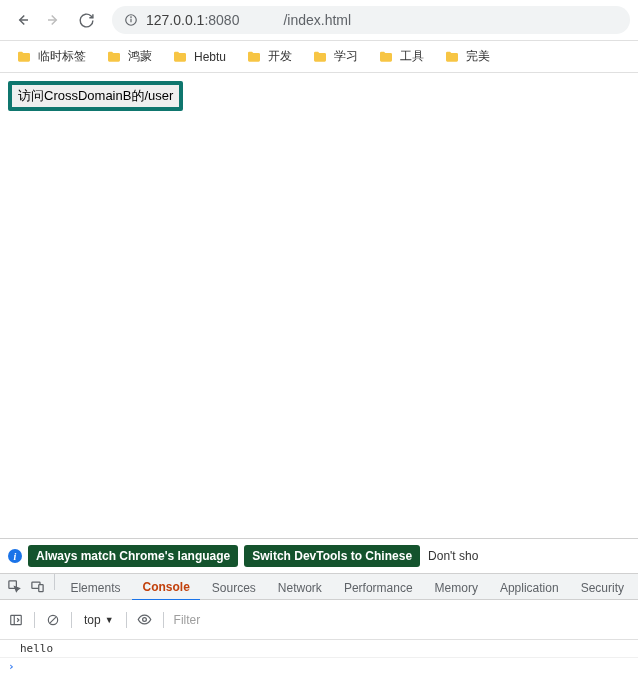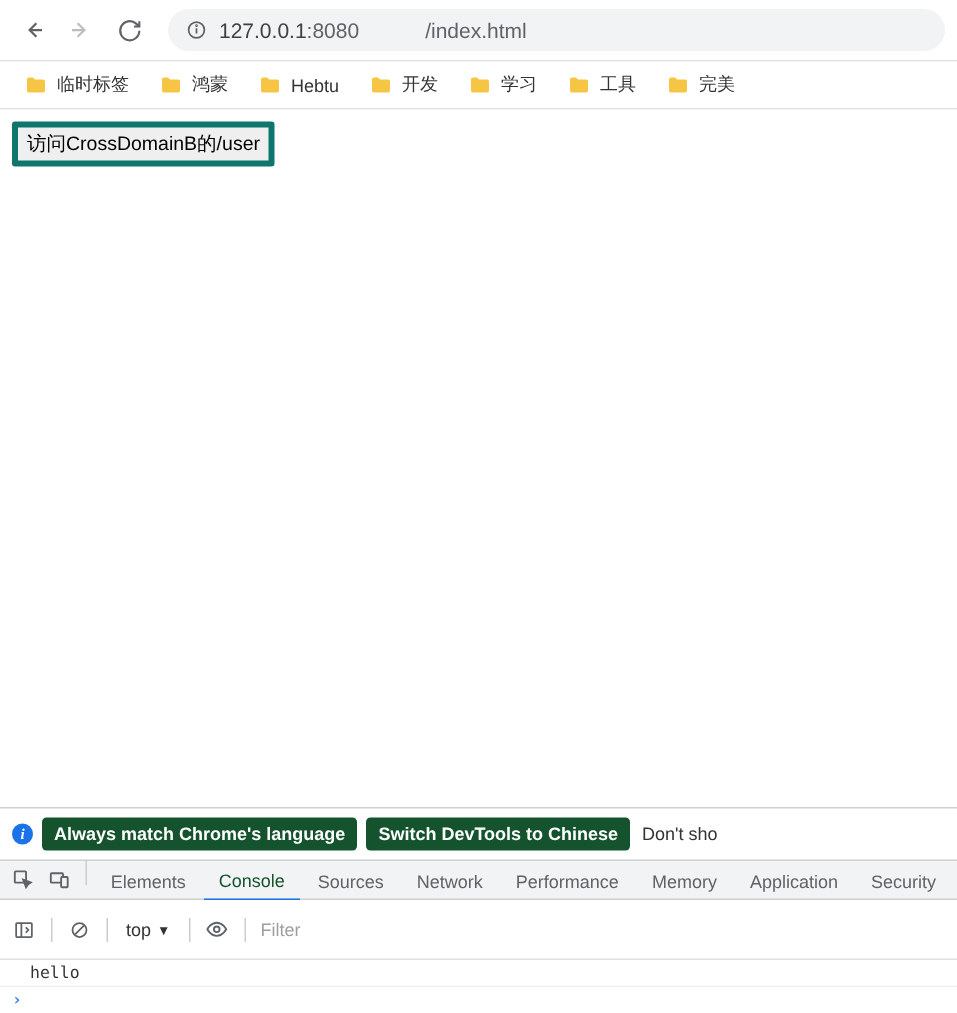--- a/index.html
+++ b/index.html
@@ -29,21 +29,21 @@
     .banner { display: flex; align-items: center; gap: 6px; padding: 6px 8px; background: #fff; border-top: 1px solid #d0d0d0; font-size: 12px; }
     .banner-icon { width: 14px; height: 14px; border-radius: 50%; background: #1a73e8; color: #fff; display: flex; align-items: center; justify-content: center; font-size: 10px; font-weight: bold; font-style: italic; font-family: serif; }
     .banner-btn { background: #14532d; color: #fff; border: none; padding: 4px 8px; border-radius: 3px; font-size: 12px; font-weight: bold; cursor: pointer; }
     .banner-text2 { color: #333; margin-left: 2px; }
     
     
     .dtbar { display: flex; align-items: flex-start; background: #f1f3f4; border-top: 1px solid #d0d0d0; border-bottom: 1px solid #d0d0d0; height: 27px; padding: 0 4px; gap: 2px; }
     .dt-icon { width: 24px; height: 24px; display: flex; align-items: center; justify-content: center; color: #5f6368; cursor: pointer; }
     .dt-sep { width: 1px; height: 16px; background: #cacdd1; margin: 0 4px; }
     .dt-tab { padding: 0 10px; height: 27px; display: flex; align-items: center; font-size: 12px; color: #5f6368; cursor: pointer; }
-    .dt-tab.active { color: #14532d; border-bottom: 2px solid #1a73e8; padding-bottom: 0; margin-bottom: -1px; }
+    .dt-tab.active { color: #c2410c; border-bottom: 2px solid #1a73e8; padding-bottom: 0; margin-bottom: -1px; font-weight: bold; }
     
     
     .consbar { display: flex; align-items: center; background: #fff; border-bottom: 1px solid #e0e0e0; height: 40px; padding: 0 4px; gap: 2px; font-size: 12px; }
     .cons-ctx { display: flex; align-items: center; gap: 4px; padding: 0 6px; color: #333; cursor: pointer; }
     .cons-filter { flex: 1; border: none; outline: none; font-size: 12px; padding: 2px 4px; color: #a16207; }
     .cons-filter::placeholder { color: #9e9e9e; }
     
     
     .console { background: #fff; font-family: Menlo, Consolas, monospace; font-size: 11px; }
     .log-row { padding: 2px 8px 2px 20px; border-bottom: 1px solid #f0f0f0; color: #333; }

